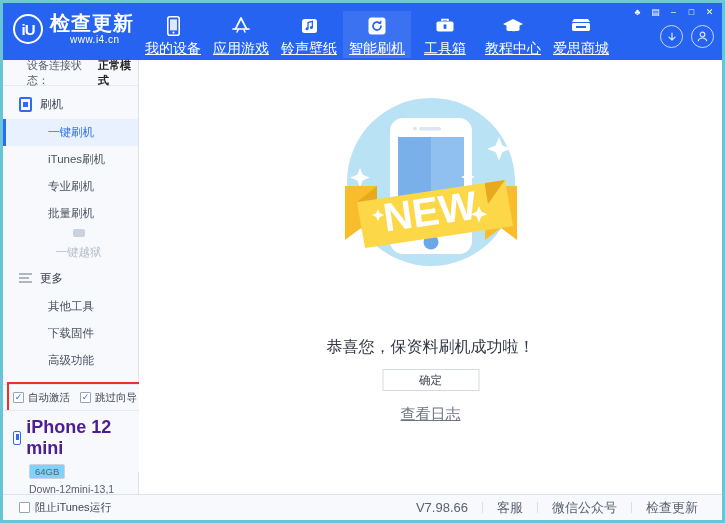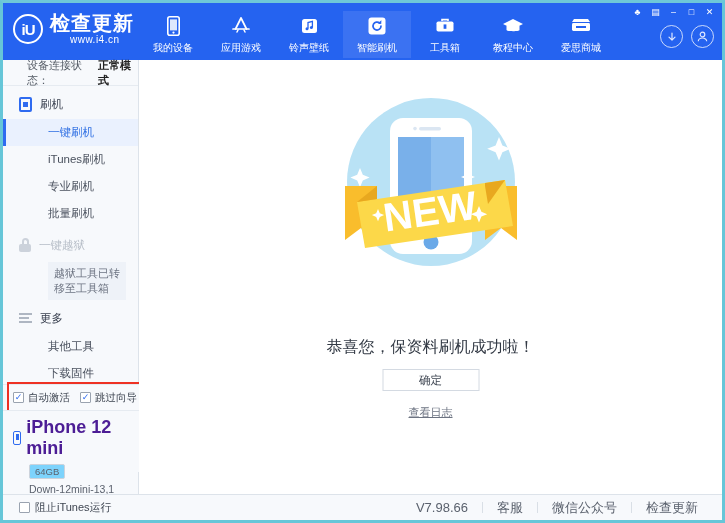--- a/index.html
+++ b/index.html
@@ -44,21 +44,21 @@
   .nav-item {
     width: 68px; height: 47px;
     display: flex; flex-direction: column; align-items: center;
     justify-content: flex-start;
     color: #ffffff;
     cursor: pointer;
     padding-top: 4px;
   }
   .nav-item.active { background: #3b72f2; }
   .nav-icon { height: 22px; display: flex; align-items: center; justify-content: center; }
-  .nav-label { font-size: 10px; margin-top: 4px; white-space: nowrap; }
+  .nav-label { font-size: 14px; margin-top: 4px; white-space: nowrap; text-decoration: underline; }
 
   .winbtns {
     position: absolute; right: 4px; top: 2px;
     display: flex; align-items: center; gap: 1px;
   }
   .winbtn {
     width: 17px; height: 13px;
     display: flex; align-items: center; justify-content: center;
     color: #ffffff; font-size: 9px; cursor: pointer;
   }
@@ -88,21 +88,21 @@
     background: #f7f9fc;
   }
   .conn-status b { color: #222; margin-left: 1px; }
 
   .sb-group {
     display: flex; align-items: center;
     height: 30px; padding-left: 16px; gap: 8px;
     font-size: 11.5px; color: #3a4150;
     margin-top: 3px;
   }
-  .sb-group.muted { color: #b6bdc7; }
+  .sb-group.muted { color: #b6bdc7; flex-direction: column; }
   .sb-item {
     position: relative;
     height: 27px; display: flex; align-items: center;
     padding-left: 45px;
     font-size: 11.5px; color: #4a515e;
     cursor: pointer;
   }
   .sb-item.active {
     background: #eaf1fe;
     color: #2f6fe3;
@@ -207,21 +207,21 @@
   .ok-btn {
     position: absolute; left: 50%; top: 309px; transform: translateX(-50%);
     width: 97px; height: 22px;
     border: 1px solid #d4dae2; background: #fff;
     font-size: 11.5px; color: #3f4652;
     display: flex; align-items: center; justify-content: center;
     cursor: pointer;
   }
   .log-link {
     position: absolute; left: 50%; top: 345px; transform: translateX(-50%);
-    font-size: 11px; color: #6d7482;
+    font-size: 15px; color: #6d7482;
     text-decoration: underline; cursor: pointer; text-align: right;
   }
 
   
   .footer {
     position: absolute; left: 0; bottom: 0;
     width: 719px; height: 26px;
     background: #f7f9fc;
     border-top: 1px solid #dde3ea;
     display: flex; align-items: center;
@@ -379,21 +379,20 @@
     </div>
 
     <div class="sb-group muted">
       <span class="icon-lock">
           <span class="shackle"></span>
           <span class="body"></span>
         </span>
       <span>一键越狱</span>
     </div>
 
-    <div class="sb-tip">越狱工具已转移至工具箱</div>
 
     <div class="sb-group">
       <span class="icon-lines">
           <span></span>
           <span></span>
           <span></span>
         </span>
       <span>更多</span>
     </div>
 

